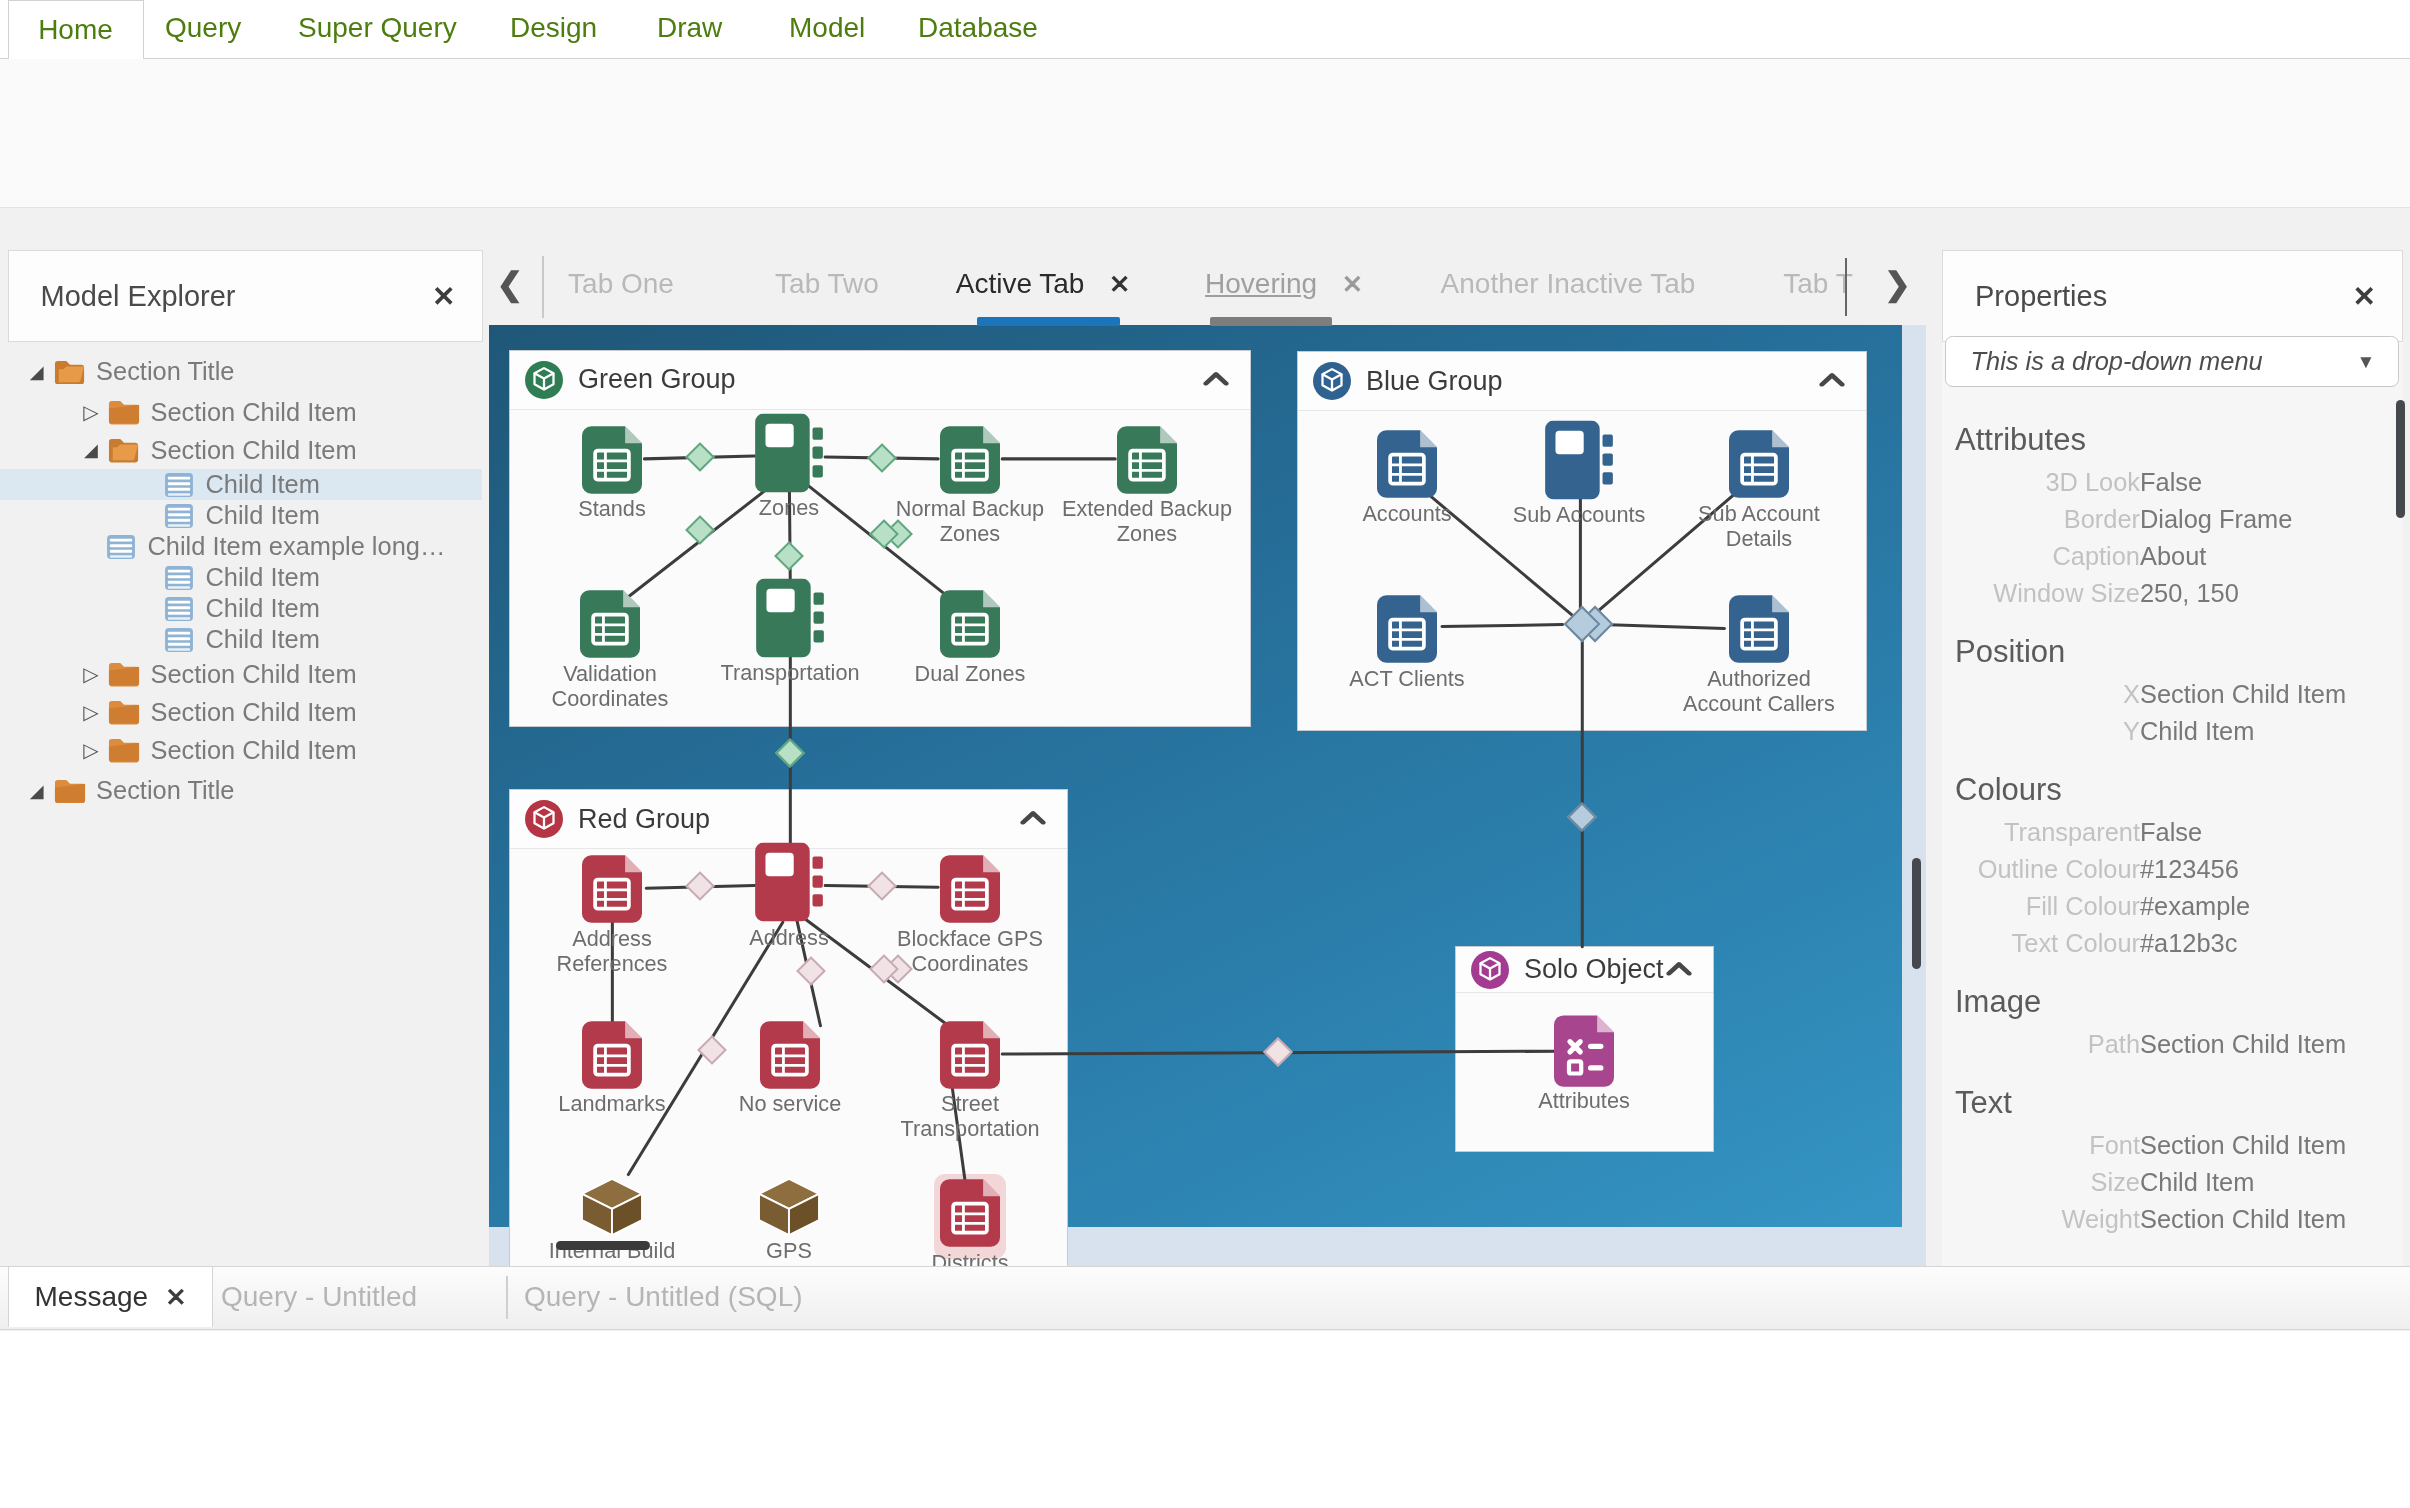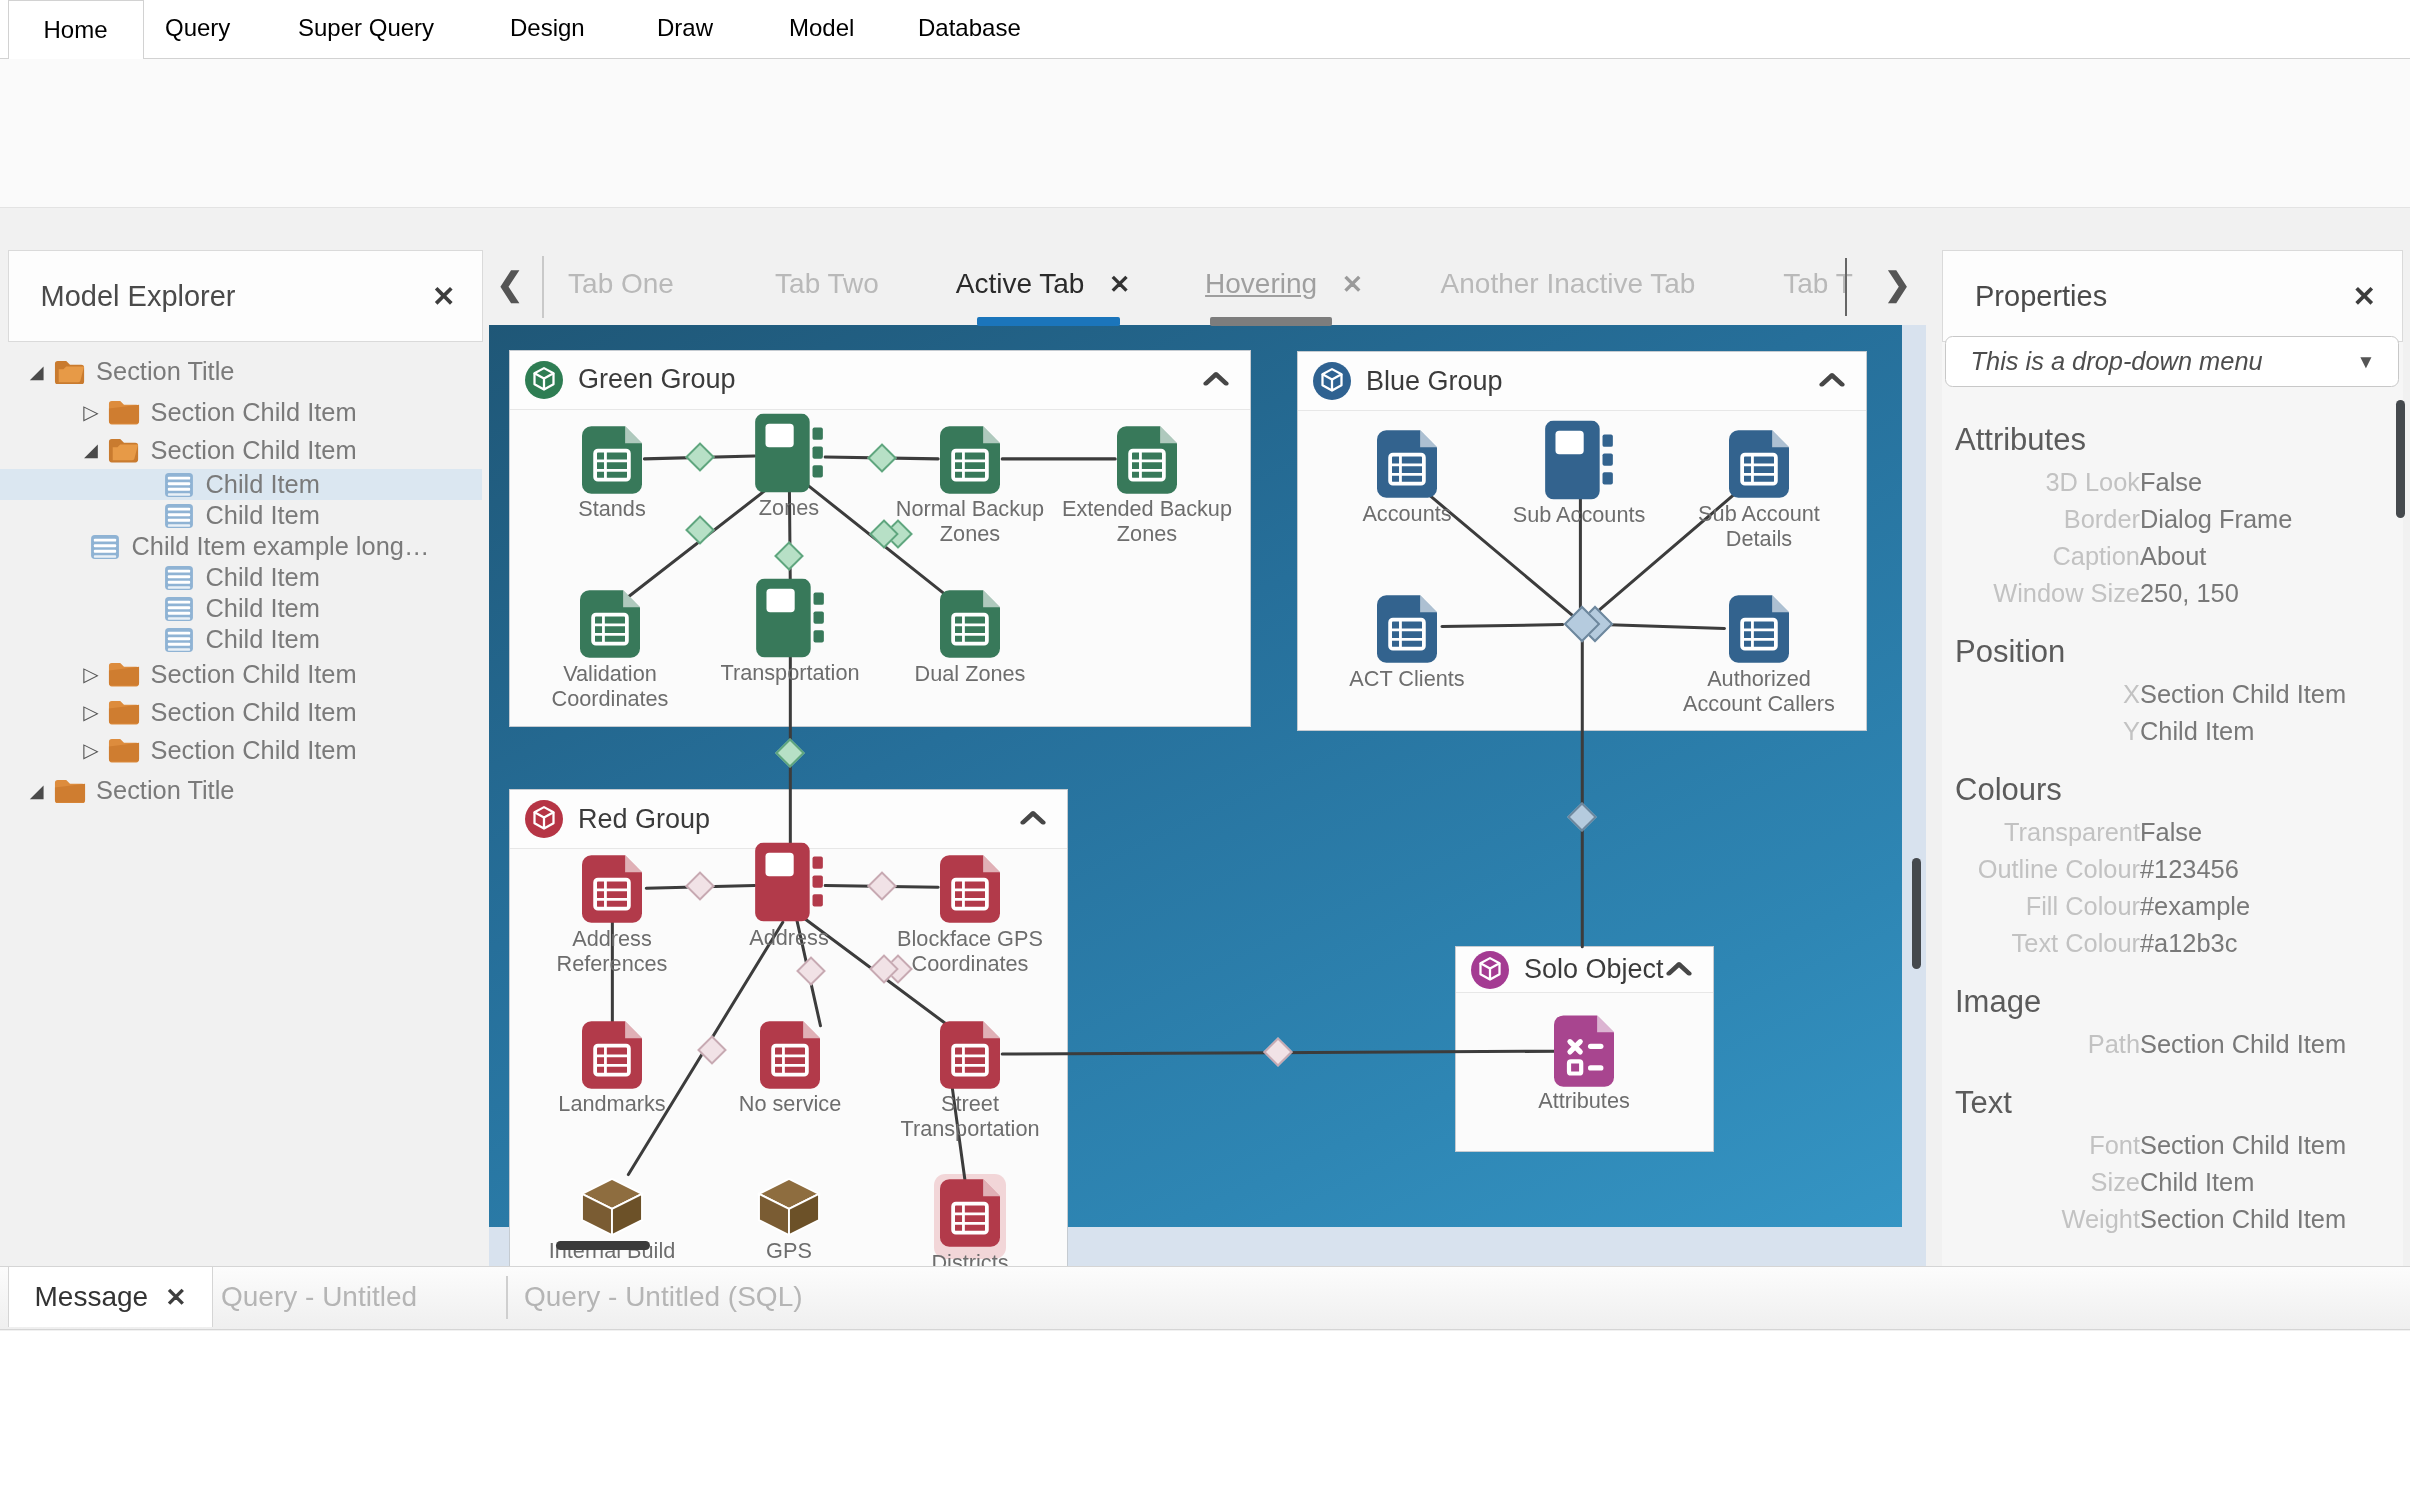--- a/index.html
+++ b/index.html
@@ -2,21 +2,21 @@
 <html style="font-size:15px"><head>
 <meta charset="utf-8">
 <style>
   html,body{margin:0;padding:0}
   body{width:2411px;height:1508px;position:relative;overflow:hidden;
        font-family:"Liberation Sans",sans-serif;background:#f1f1f1;color:#444}
   
   .menubar{position:absolute;left:0;top:0;width:2411px;height:58px;background:#fff;
            border-bottom:1.9px solid #d2d2d2;z-index:20}
   .menu-item{position:absolute;top:0;height:56px;display:flex;align-items:center;
-             font-size:24px;color:#000000;cursor:default}
+             font-size:28px;color:#4d7c0f;cursor:default}
   .menu-item.home{background:#fff;border:1.9px solid #d2d2d2;border-bottom:none;height:58px;
                   justify-content:center;z-index:2}
   .upper-strip{position:absolute;left:0;top:58px;width:2411px;height:149px;background:#fafafa;
                border-bottom:0.9px solid #e3e3e3}
   
   .panel-header{position:absolute;background:#fdfdfd;border:1.9px solid #dadada;box-sizing:border-box;
                 display:flex;align-items:center;z-index:8}
   .panel-header .title{font-size:29px;color:#4a4a4a;margin-left:32px}
   .panel-header .close{margin-left:auto;margin-right:26px;font-size:28px;font-weight:bold;color:#3d3d3d}
   
@@ -147,21 +147,21 @@
         <svg width="30" height="26" viewBox="0 0 32 28">
           <rect x="1" y="1" width="30" height="26" rx="4" fill="#8fb3d4"></rect>
           <rect x="4" y="5" width="24" height="3.2" rx="1" fill="#fff"></rect>
           <rect x="4" y="11" width="24" height="3.2" rx="1" fill="#fff"></rect>
           <rect x="4" y="17" width="24" height="3.2" rx="1" fill="#fff"></rect>
           <rect x="4" y="23" width="24" height="2.5" rx="1" fill="#fff" opacity=".8"></rect>
         </svg>
       </div>
       <div class="tree-label">Child Item</div>
     </div>
-    <div class="tree-row" style="height: 31px; padding-left: 58px;">
+    <div class="tree-row" style="height: 31px; padding-left: 58px; margin-left: 16px;">
       <div class="tree-arrow"></div>
       <div class="tree-ico">
         <svg width="30" height="26" viewBox="0 0 32 28">
           <rect x="1" y="1" width="30" height="26" rx="4" fill="#8fb3d4"></rect>
           <rect x="4" y="5" width="24" height="3.2" rx="1" fill="#fff"></rect>
           <rect x="4" y="11" width="24" height="3.2" rx="1" fill="#fff"></rect>
           <rect x="4" y="17" width="24" height="3.2" rx="1" fill="#fff"></rect>
           <rect x="4" y="23" width="24" height="2.5" rx="1" fill="#fff" opacity=".8"></rect>
         </svg>
       </div>

